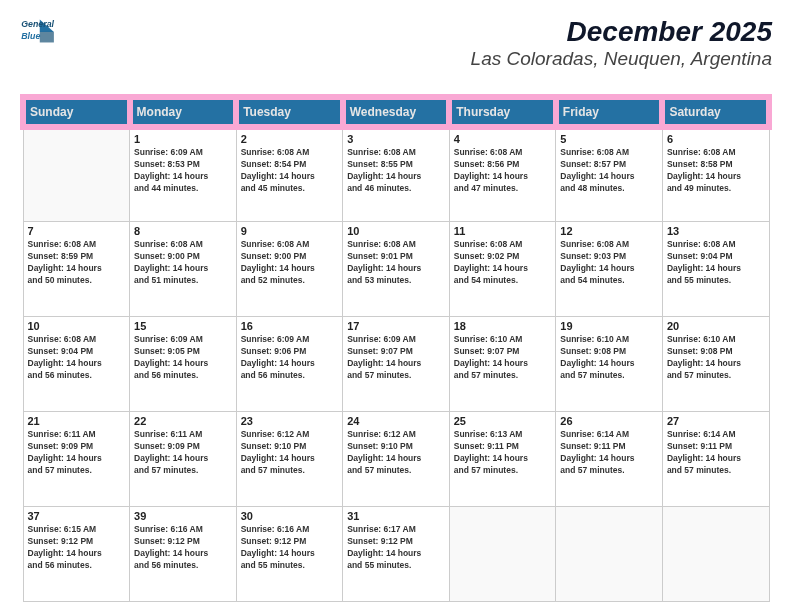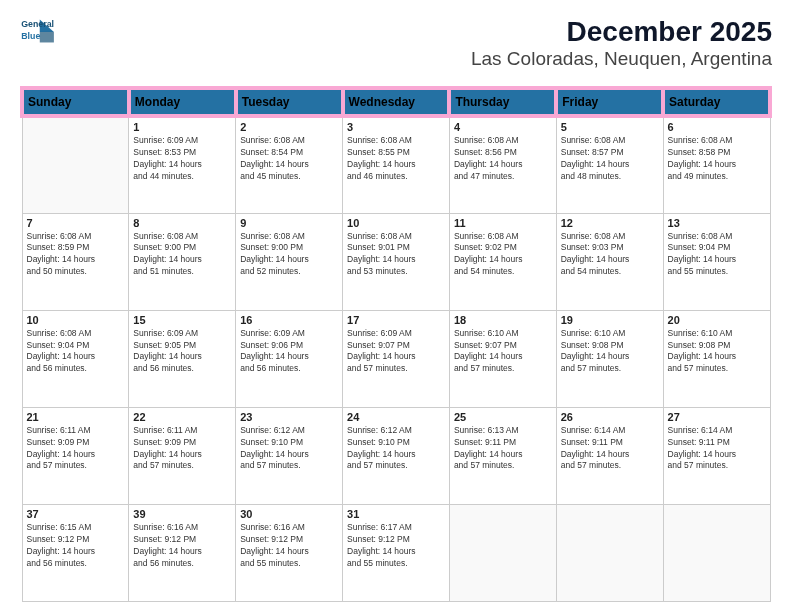--- a/index.html
+++ b/index.html
@@ -14,21 +14,22 @@
       width: 792px;
       height: 612px;
       padding: 16px 20px 10px 20px;
       display: flex;
       flex-direction: column;
     }
     .header {
       display: flex;
       justify-content: space-between;
       align-items: flex-start;
-      margin-bottom: 16px;
+      margin-bottom: 24px;
+      font-style: italic;
     }
     .logo {
       display: flex;
       align-items: center;
       gap: 4px;
     }
     .logo-icon {
       width: 36px;
       height: 30px;
     }
@@ -46,45 +47,46 @@
     }
     .calendar {
       flex: 1;
       border: 1px solid #ccc;
       border-collapse: collapse;
       width: 100%;
       table-layout: fixed;
     }
     .calendar th {
       background-color: #2471a3;
-      color: #000000;
+      color: #e5e5e5;
       font-size: 12px;
       font-weight: bold;
       padding: 5px 4px;
       text-align: left;
-      border: 4px solid #f9a8d4;
+      border: 6px solid #f9a8d4;
     }
     .calendar td {
       border: 1px solid #ccc;
       vertical-align: top;
       padding: 3px 4px;
       font-size: 9px;
       color: #333;
       height: 88px;
     }
     .day-num {
       font-size: 11px;
       font-weight: bold;
       color: #222;
       display: block;
       margin-bottom: 2px;
     }
     .cell-info {
       line-height: 1.4;
       font-size: 8.5px;
+      font-weight: bold;
     }
     .empty { background: #f9f9f9; }
   </style>
 </head>
 <body>
 
 <div class="page">
   <div class="header">
     <div class="logo">
       <svg class="logo-icon" viewBox="0 0 40 34">

